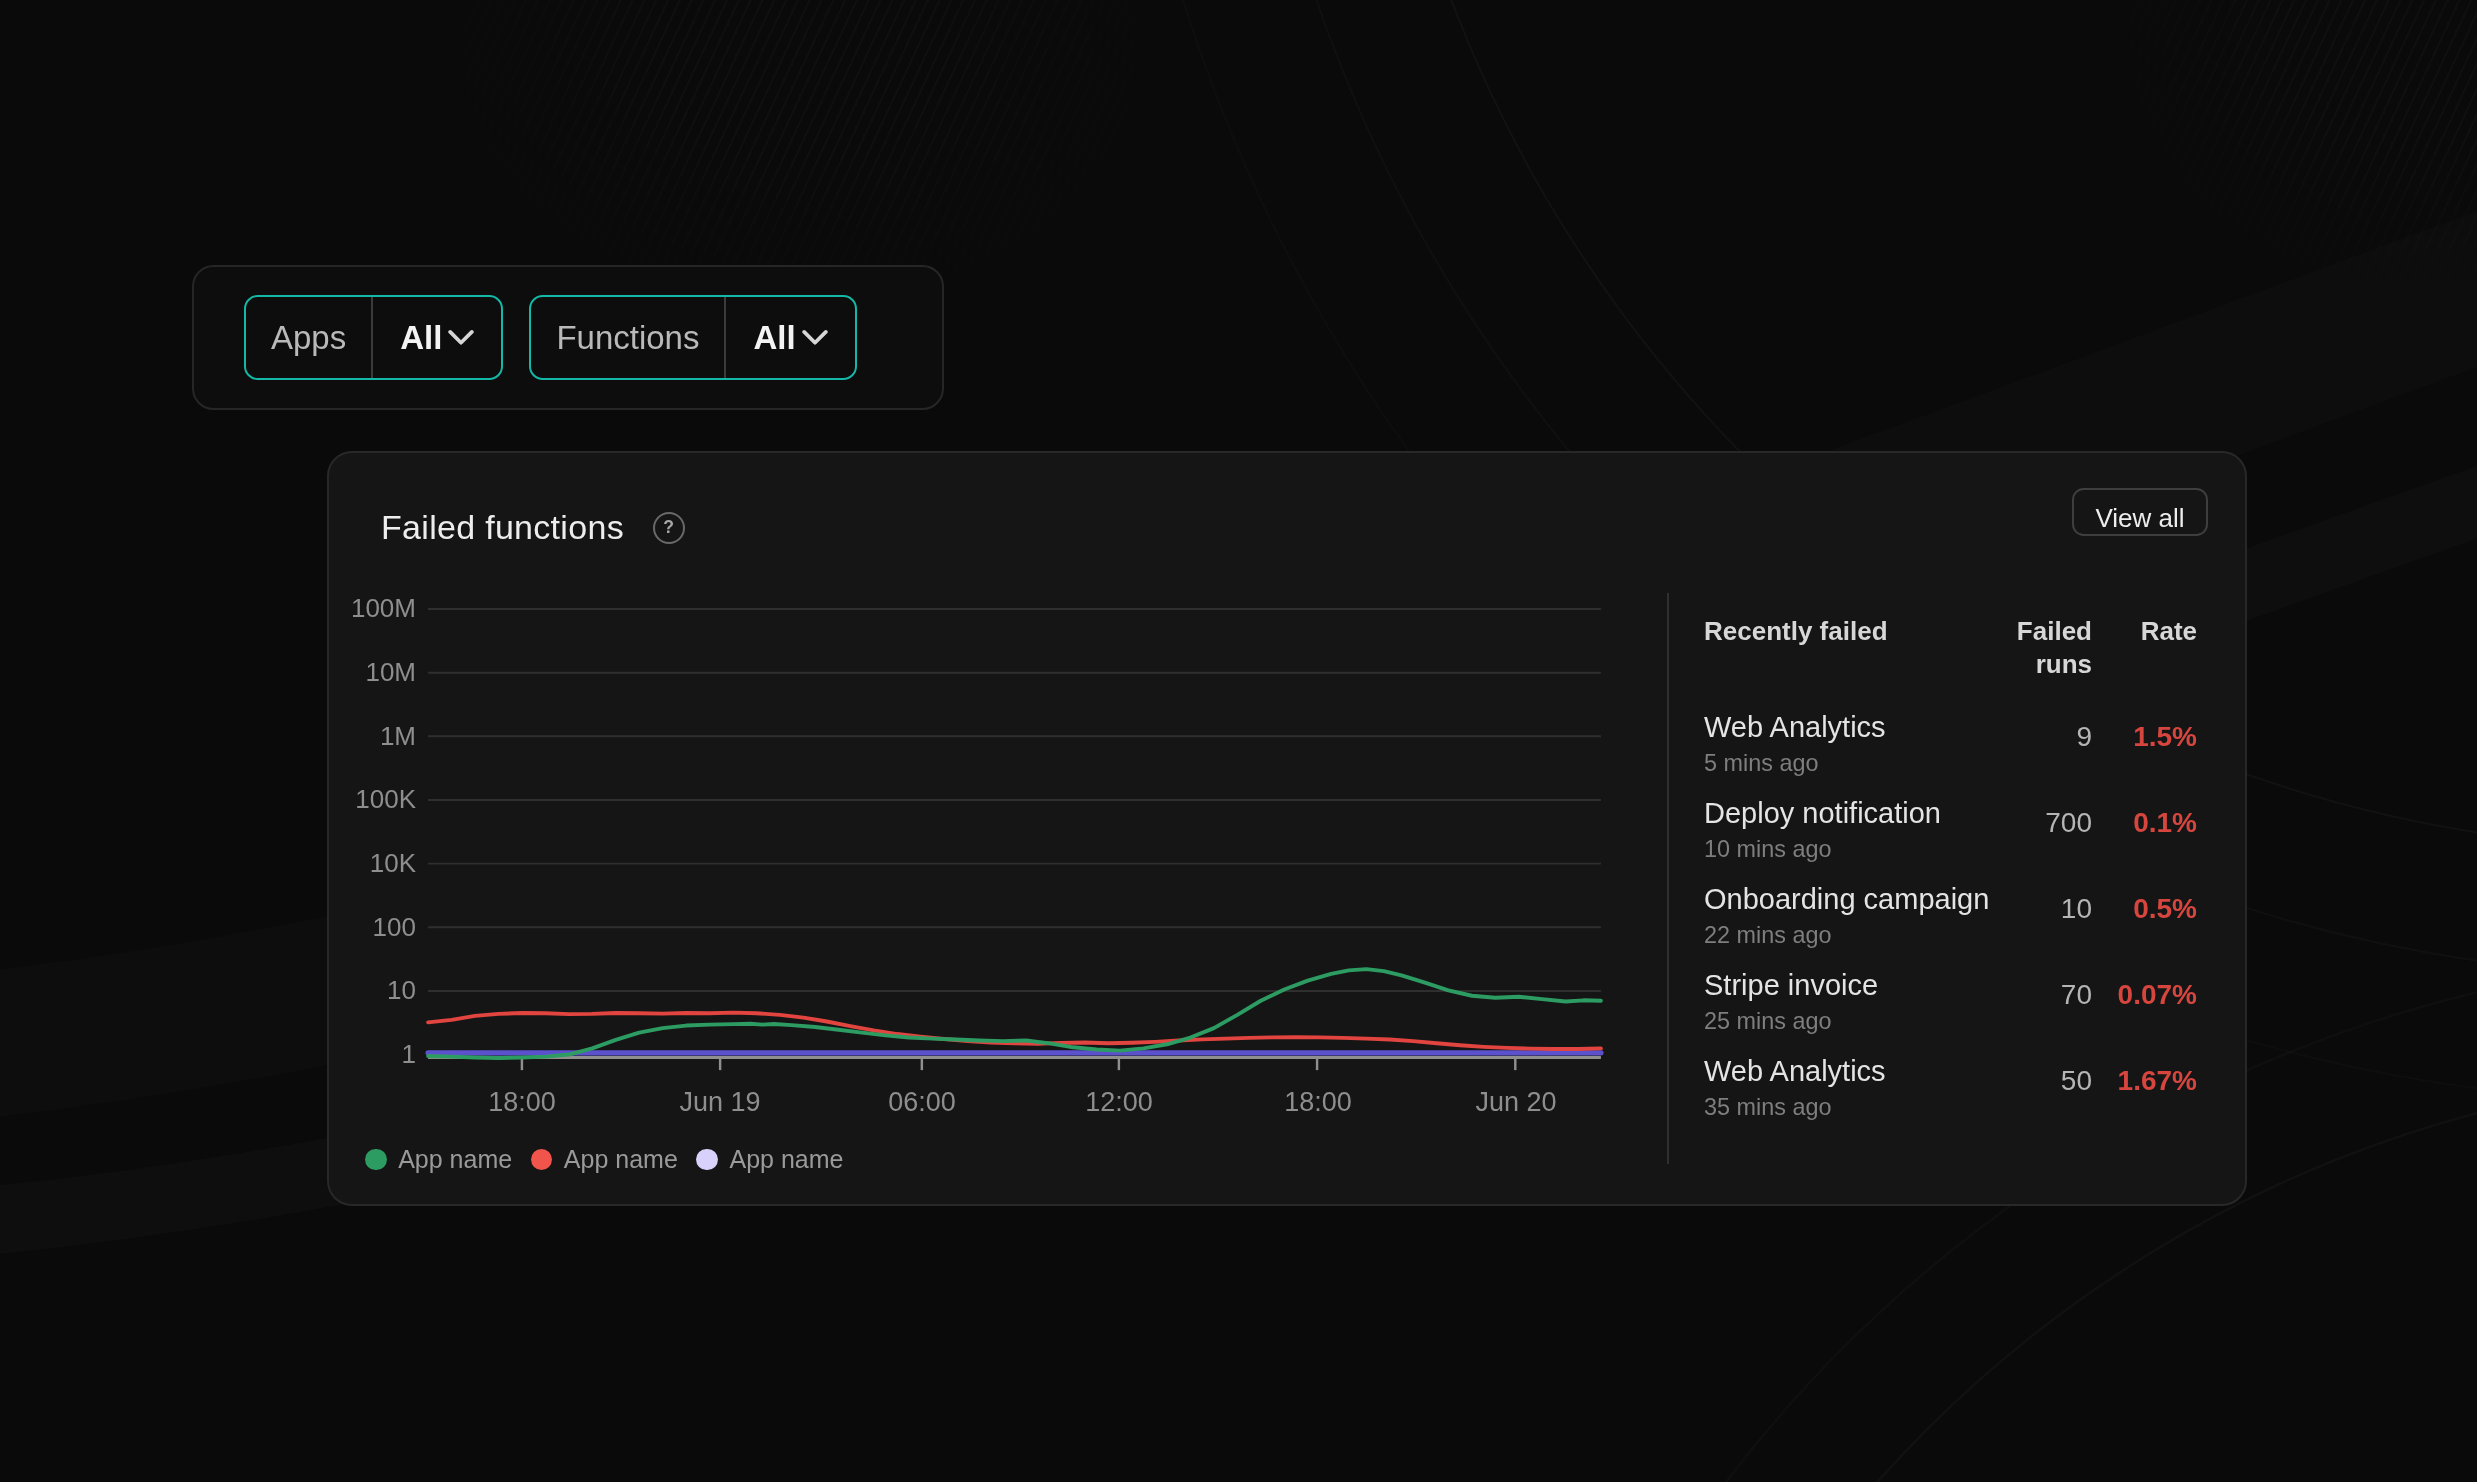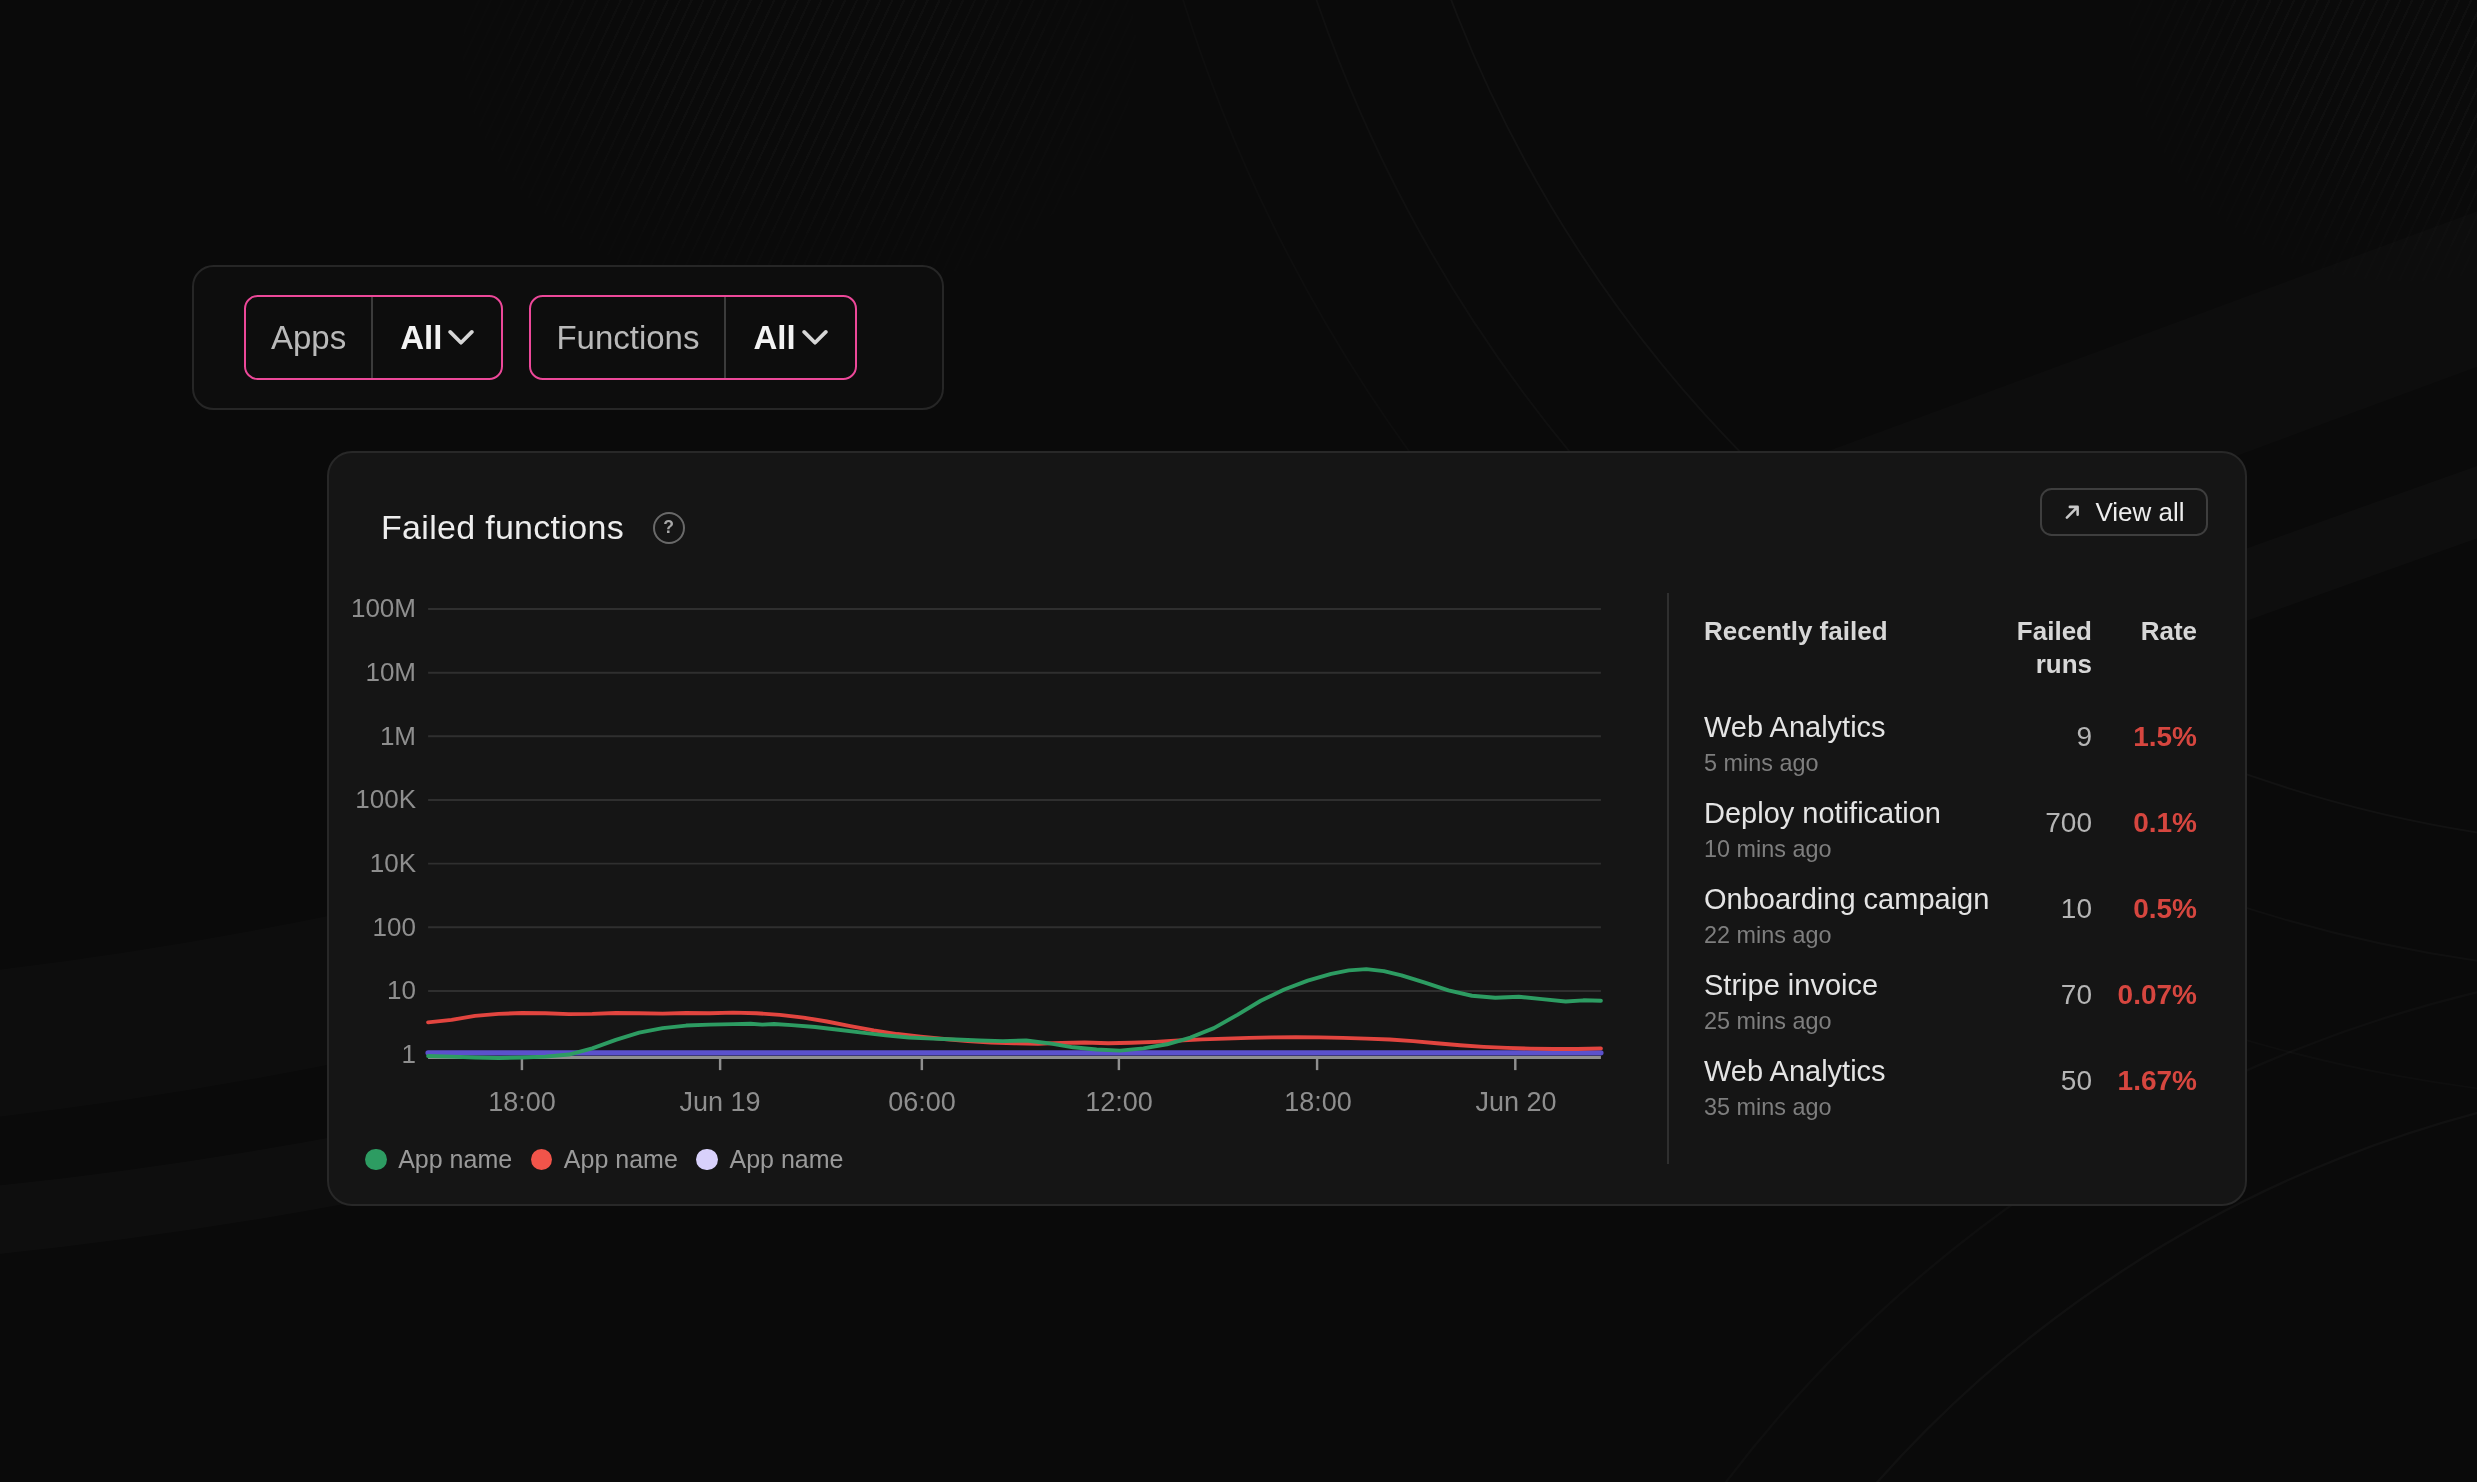--- a/index.html
+++ b/index.html
@@ -13,37 +13,37 @@
     mask-image:radial-gradient(ellipse at 50% 15%,#000 25%,transparent 75%);}
   .hatch-b{left:2116px;top:0;width:361px;height:293px;
     background:repeating-linear-gradient(115deg,rgba(255,255,255,0.025) 0 2px,transparent 2px 10.7px);
     -webkit-mask-image:radial-gradient(ellipse at 80% 10%,#000 30%,transparent 80%);
     mask-image:radial-gradient(ellipse at 80% 10%,#000 30%,transparent 80%);}
 
   
   .filter-bar{position:absolute;left:192px;top:265px;width:752px;height:145px;box-sizing:border-box;
     background:#0d0d0d;border:2px solid #262626;border-radius:21.5px;
     display:flex;align-items:center;padding-left:50px;gap:26px;}
-  .dropdown{display:flex;align-items:stretch;height:81px;border:2px solid #ec4899;border-radius:13.7px;
+  .dropdown{display:flex;align-items:stretch;height:81px;border:2px solid #14b8a6;border-radius:13.7px;
     overflow:hidden;cursor:pointer;background:transparent;}
   .dd-label{display:flex;align-items:center;padding:0 25px;font-size:33px;color:#b9b9b9;}
   .dd-value{display:flex;align-items:center;gap:6px;padding:0 27px;border-left:2px solid #3b3b3b;}
   .dd-value .val{font-size:33px;color:#f3f3f3;font-weight:700;}
   .chev{width:26px;height:16.6px;stroke:#d6d6d6;stroke-width:3.4;fill:none;stroke-linecap:round;stroke-linejoin:round;}
 
   
   .card{position:absolute;left:327px;top:451px;width:1920px;height:755px;box-sizing:border-box;
     background:#151515;border:2px solid #282828;border-radius:25px;}
   .card-title-row{position:absolute;left:40px;top:43px;display:flex;align-items:center;gap:16.6px;}
   .card-title{margin:12px;font-size:34px;font-weight:400;color:#ededed;letter-spacing:0.3px;}
   .help{width:28px;height:28px;border:2.4px solid #696969;border-radius:50%;
     display:flex;align-items:center;justify-content:center;cursor:pointer;}
   .help span{font-size:17.6px;color:#a7a7a7;font-weight:700;line-height:1;}
   .view-all{position:absolute;right:37px;top:35px;height:48px;display:flex;align-items:center;gap:12.7px;
-    padding:0 21.5px;background:transparent;border:2px solid #3e3e3e;border-radius:11.7px;cursor:pointer;}
+    padding:0 21.5px;background:transparent;border:2px solid #3e3e3e;border-radius:11.7px;cursor:pointer;flex-direction:column;}
   .view-all svg{width:19.5px;height:19.5px;stroke:#c9c9c9;stroke-width:2.6;fill:none;stroke-linecap:round;stroke-linejoin:round;}
   .view-all span{font-size:26px;color:#ededed;font-family:inherit;}
 
   
   .ylabels{position:absolute;left:0;top:0;width:87px;}
   .yl{position:absolute;left:0;width:87px;text-align:right;font-size:26px;color:#8e8e8e;line-height:31px;}
   .plot{position:absolute;left:99px;top:156px;overflow:visible;}
   .grid{stroke:#2f2f2f;stroke-width:2;}
   .axisline{stroke:#8f8f8f;stroke-width:3;}
   .tick{stroke:#8f8f8f;stroke-width:2.5;}

